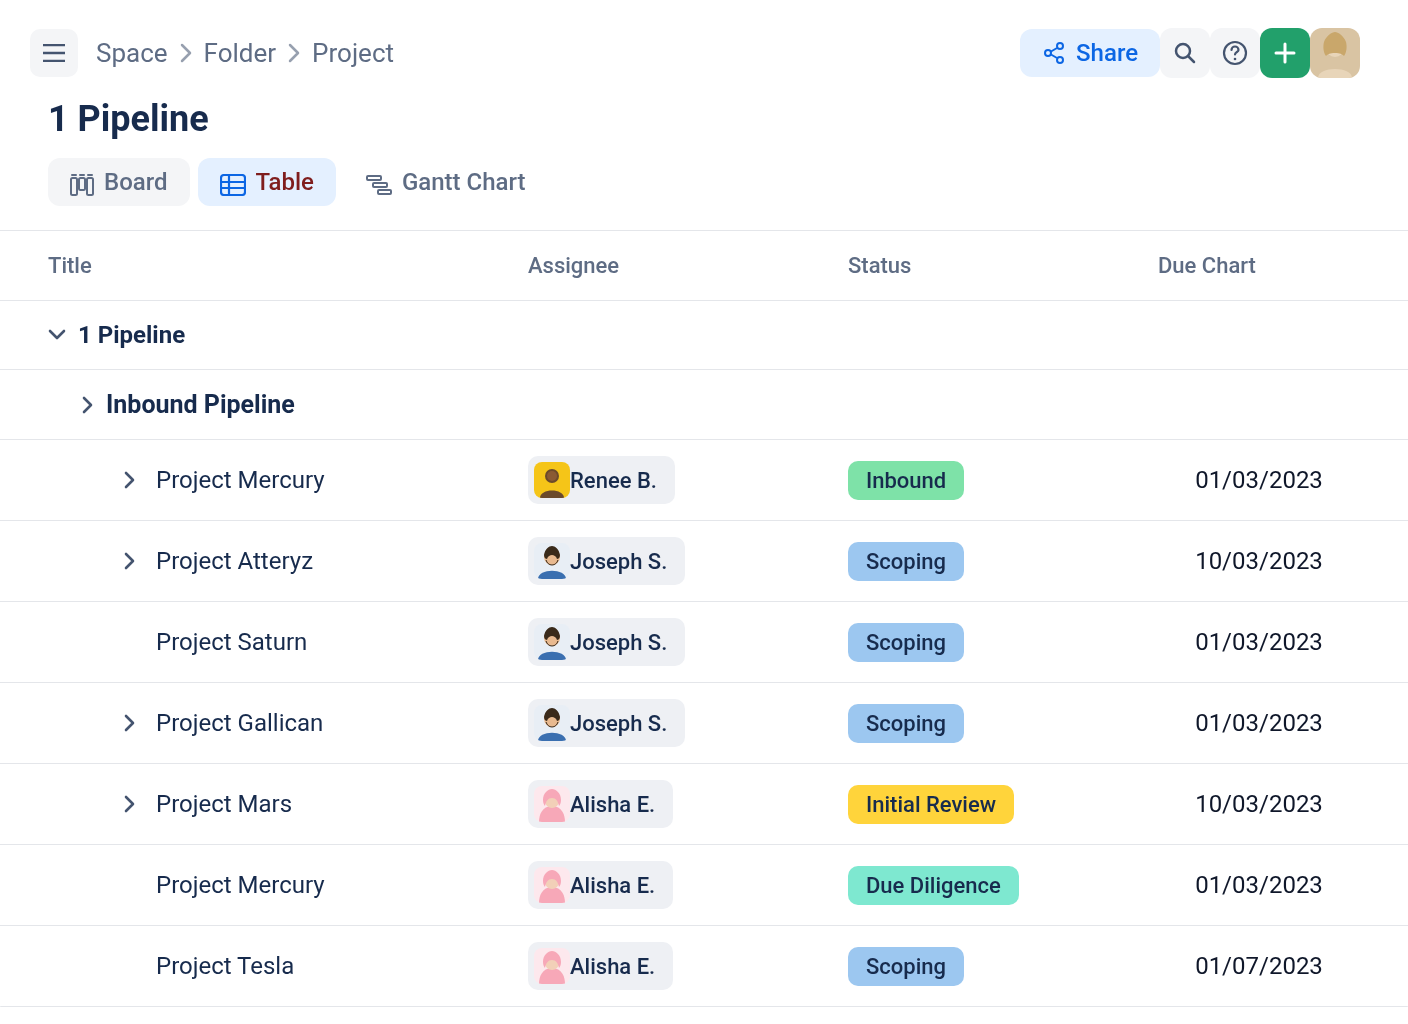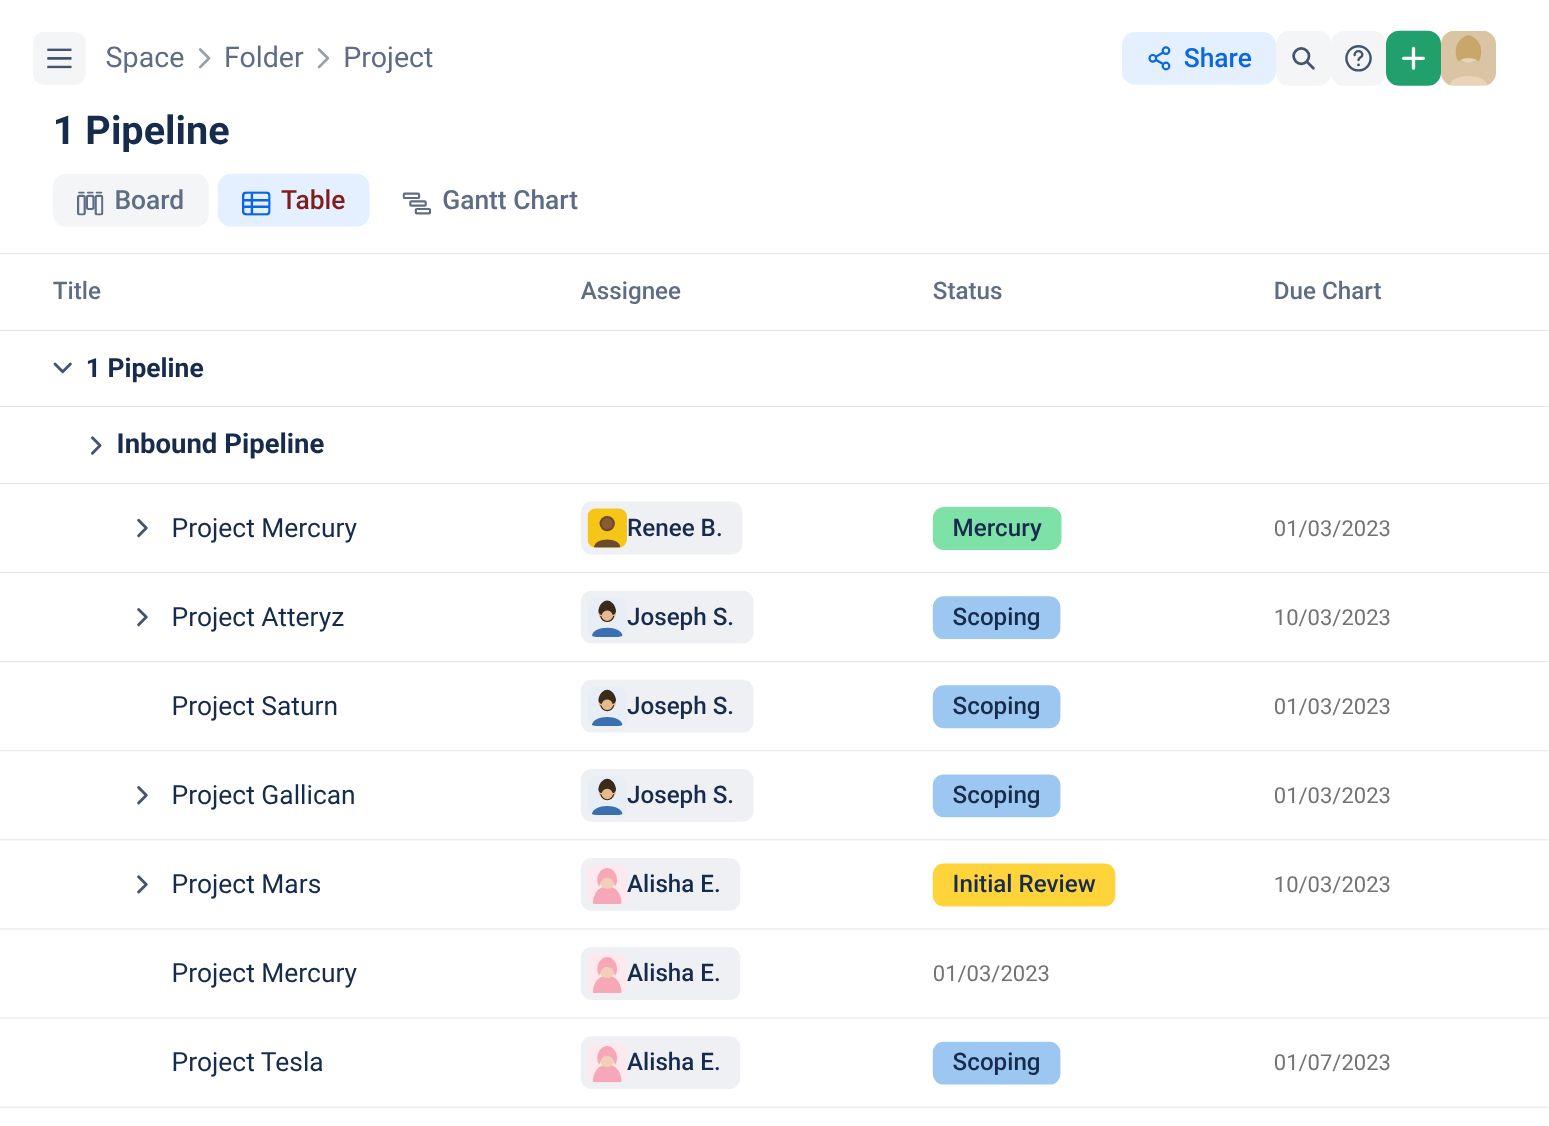--- a/index.html
+++ b/index.html
@@ -104,21 +104,21 @@
   }
   .assignee-chip .mini-avatar {
     width: 36px; height: 36px; border-radius: 8px; overflow: hidden;
     display:flex; align-items:center; justify-content:center;
   }
   .status-cell { }
   .status-pill {
     display: inline-block; padding: 7px 18px; border-radius: 10px;
     font-size: 22px; font-weight: 500; color: #172b4d;
   }
-  .due-cell { font-size: 20px; color: #737373; }
+  .due-cell { font-size: 24px; color: #0f172a; text-align: center; }
   svg { display: block; }
 </style>
 </head>
 <body>
 
 <div class="topbar">
   <div class="menu-btn">
     <svg width="22" height="18" viewBox="0 0 22 18">
         <path d="M0 1h22M0 9h22M0 17h22" stroke="#44546f" stroke-width="2.5" stroke-linecap="round"></path>
       </svg>
@@ -246,21 +246,21 @@
               <rect width="36" height="36" fill="#f5c518"></rect>
               <circle cx="18" cy="14" r="7" fill="#6b4a2b"></circle>
               <path d="M6 36c0-10 24-10 24 0" fill="#6b4a2b"></path>
               <circle cx="18" cy="14" r="5" fill="#8a5a33"></circle>
             </svg>
           </span>
         <span>Renee B.</span>
       </span>
     </div>
     <div class="status-cell">
-      <span class="status-pill" style="background:#7ee2a8">Mercury</span>
+      <span class="status-pill" style="background:#7ee2a8">Inbound</span>
     </div>
     <div class="due-cell">01/03/2023</div>
   </div>
     <div class="data-row">
     <div class="title-cell">
       <span class="chev-slot">
           <svg width="12" height="18" viewBox="0 0 12 18">
             <path d="M2 2l7 7-7 7" stroke="#44546f" stroke-width="2.6" fill="none" stroke-linecap="round" stroke-linejoin="round"></path>
           </svg>
         </span>
@@ -375,20 +375,23 @@
             <svg width="36" height="36" viewBox="0 0 36 36">
               <rect width="36" height="36" fill="#fde8ed"></rect>
               <path d="M5 36c0-7 3-16 13-16s13 9 13 16" fill="#f7a8b8"></path>
               <circle cx="18" cy="15" r="7" fill="#f2d0b8"></circle>
               <path d="M9 14c0-7 5-11 9-11s9 4 9 11c0 3-1 5-2 6-1-5-3-8-7-8s-6 3-7 8c-1-1-2-3-2-6z" fill="#f7a8b8"></path>
             </svg>
           </span>
         <span>Alisha E.</span>
       </span>
     </div>
+    <div class="status-cell">
+      <span class="status-pill" style="background:#7ee8d0">Due Diligence</span>
+    </div>
     <div class="due-cell">01/03/2023</div>
   </div>
     <div class="data-row">
     <div class="title-cell">
       <span class="chev-slot"></span>
       <span>Project Tesla</span>
     </div>
     <div class="assignee-cell">
       <span class="assignee-chip">
         <span class="mini-avatar">

